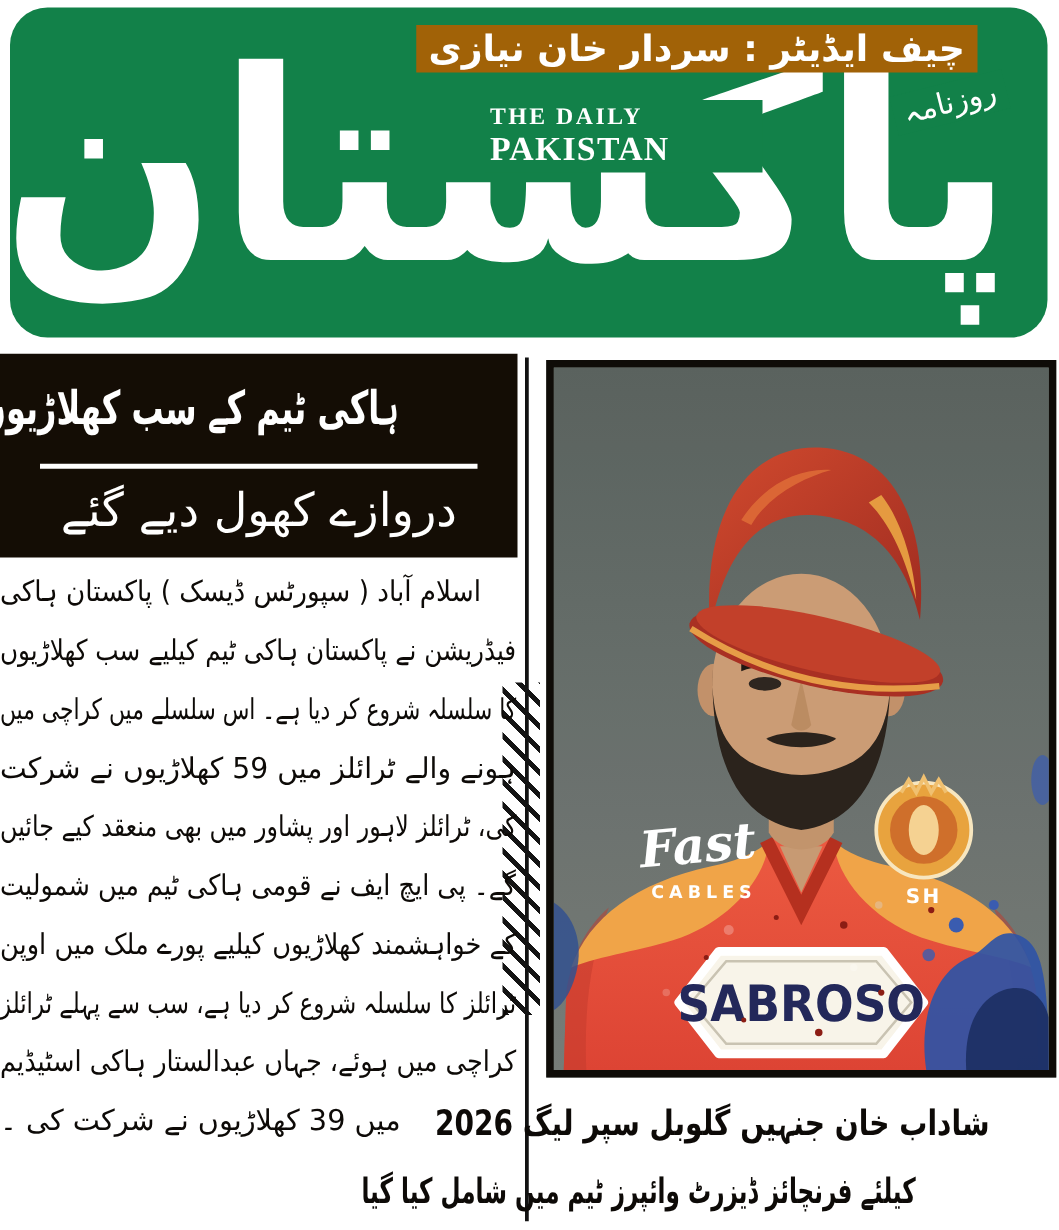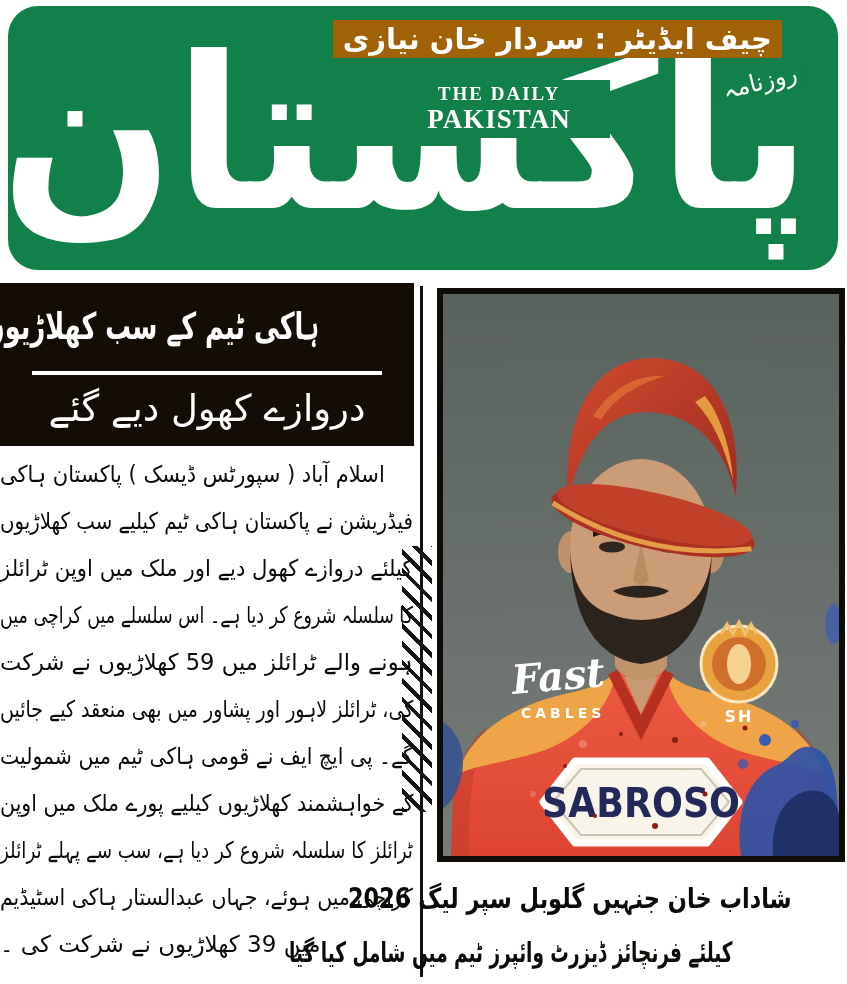--- a/index.html
+++ b/index.html
@@ -10,21 +10,21 @@
   .abs{position:absolute}
 
   
   .masthead{left:8px;top:6px;width:830px;height:264px;background:#128149;border-radius:30px}
   .callig{left:10px;right:10px;top:2px;height:254px;line-height:254px;
           font-size:212px;font-weight:bold;color:#ffffff;text-align:center;direction:rtl;z-index:1}
   .chief{right:56px;top:14px;font-size:29px;font-weight:bold;color:#ffffff;background:#a16207;
          padding:2px 10px;z-index:3;direction:rtl;white-space:nowrap}
   .roznama{left:706px;top:60px;font-size:24px;color:#ffffff;background:#128149;padding:2px 8px;
            transform:rotate(-14deg);z-index:3;direction:rtl}
-  .eng{left:380px;top:74px;width:214px;text-align:center;color:#ffffff;background:#128149;
+  .eng{left:380px;top:74px;width:214px;color:#ffffff;background:#128149;
        padding:3px 4px 5px;z-index:3;font-family:"Liberation Serif",serif;font-weight:bold}
   .eng .t1{font-size:19px;letter-spacing:2px;line-height:21px}
   .eng .t2{font-size:27px;letter-spacing:1px;line-height:28px;margin-top:1px}
 
   
   .headline{left:0;top:283px;width:414px;height:163px;background:#140d05;color:#fff}
   .hl1{left:4px;right:4px;top:8px;height:72px;line-height:72px;font-size:37px;font-weight:bold;
        text-align:center;direction:rtl}
   .hdiv{left:32px;top:88px;width:350px;height:4px;background:#ffffff}
   .hl2{left:4px;right:4px;top:96px;height:60px;line-height:60px;font-size:37px;font-weight:normal;
@@ -78,21 +78,20 @@
     <span class="o-c">دروازے کھول دیے گئے</span>
   </div>
 </div>
 
 <div class="abs rule"></div>
 <div class="abs zig"></div>
 
 <div class="abs article">
   <div class="aline indent" data-fit="fill"><span class="o-r" style="transform: scaleX(0.912322);">اسلام آباد ( سپورٹس ڈیسک ) پاکستان ہاکی</span></div>
   <div class="aline" data-fit="fill"><span class="o-r" style="transform: scaleX(0.858628);">فیڈریشن نے پاکستان ہاکی ٹیم کیلیے سب کھلاڑیوں</span></div>
-  <div class="aline" data-fit="fill"><span class="o-r" style="transform: scaleX(0.921875);">کیلئے دروازے کھول دیے اور ملک میں اوپن ٹرائلز</span></div>
   <div class="aline" data-fit="fill"><span class="o-r" style="transform: scaleX(0.759191);">کا سلسلہ شروع کر دیا ہے۔ اس سلسلے میں کراچی میں</span></div>
   <div class="aline" data-fit="fill"><span class="o-r" style="transform: scaleX(0.983333);">ہونے والے ٹرائلز میں 59 کھلاڑیوں نے شرکت</span></div>
   <div class="aline" data-fit="fill"><span class="o-r" style="transform: scaleX(0.826);">کی، ٹرائلز لاہور اور پشاور میں بھی منعقد کیے جائیں</span></div>
   <div class="aline" data-fit="fill"><span class="o-r" style="transform: scaleX(0.888172);">گے۔ پی ایچ ایف نے قومی ہاکی ٹیم میں شمولیت</span></div>
   <div class="aline" data-fit="fill"><span class="o-r" style="transform: scaleX(0.892009);">کے خواہشمند کھلاڑیوں کیلیے پورے ملک میں اوپن</span></div>
   <div class="aline" data-fit="fill"><span class="o-r" style="transform: scaleX(0.797297);">ٹرائلز کا سلسلہ شروع کر دیا ہے، سب سے پہلے ٹرائلز</span></div>
   <div class="aline" data-fit="fill"><span class="o-r" style="transform: scaleX(0.890086);">کراچی میں ہوئے، جہاں عبدالستار ہاکی اسٹیڈیم</span></div>
   <div class="aline" data-fit="shrink"><span class="o-r">میں 39 کھلاڑیوں نے شرکت کی ۔</span></div>
 </div>
 

